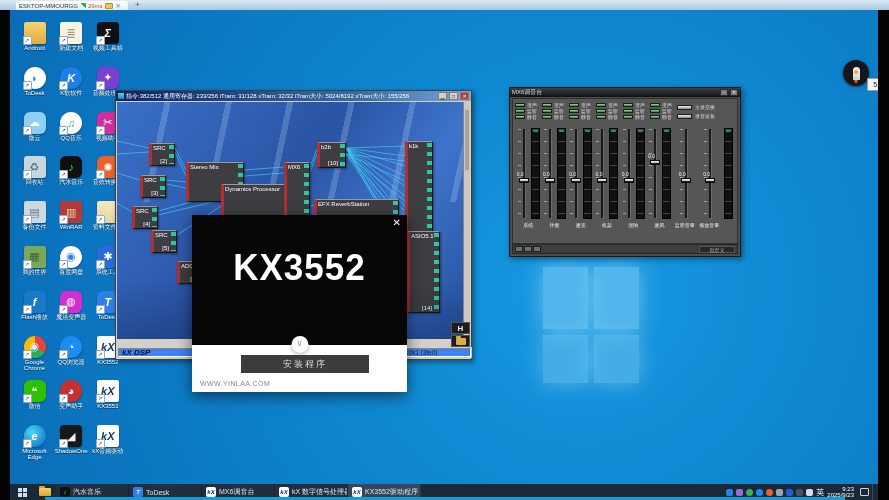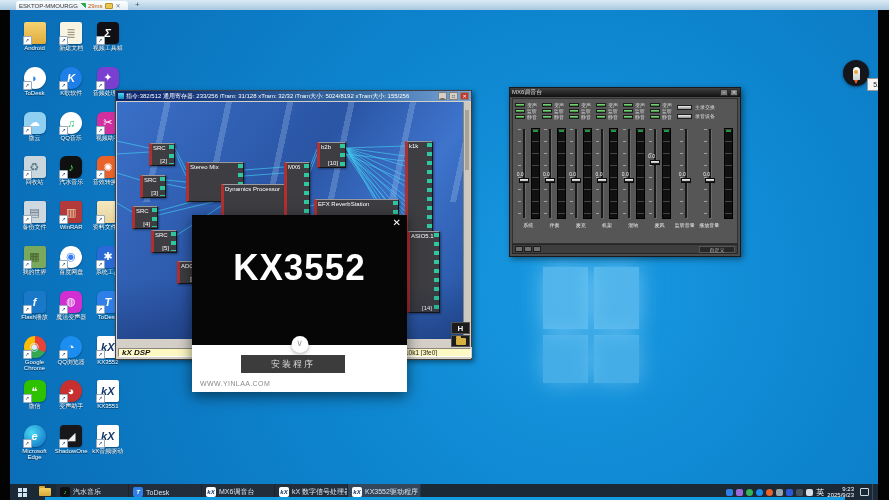--- a/index.html
+++ b/index.html
@@ -60,32 +60,32 @@
 .node::after{content:"";position:absolute;right:0;top:1px;bottom:1px;width:5px;background:repeating-linear-gradient(#2ec8a0 0 4px,transparent 4px 9px)}
 .nlabel{display:block;font-size:6px;line-height:7px;padding:1px 7px 0 1px;white-space:nowrap;overflow:hidden}
 .nnum{position:absolute;right:7px;bottom:1px;font-size:6px}
 .dsp-scroll{position:absolute;right:1px;top:11px;width:7px;height:237px;background:#cdc9c0;border-left:1px solid #8a867e}
 .dsp-scroll::before{content:"";position:absolute;left:1px;top:8px;width:4px;height:60px;background:#a8a398}
 .dsp-tools{position:absolute;right:1px;bottom:12px;width:19px}
 .toolbtn{width:19px;height:12px;background:#1c1c1c;border:1px solid #555;display:flex;align-items:center;justify-content:center;color:#eee;font-size:8px;font-weight:bold;margin-top:1px}
 .mini-folder{width:10px;height:7px;background:#d8b040;border-radius:1px;position:relative}
 .mini-folder::before{content:"";position:absolute;left:0;top:-2px;width:5px;height:2px;background:#d8b040;border-radius:1px 1px 0 0}
 .dsp-status{position:absolute;left:1px;bottom:1px;width:355px;height:11px;background:#d4d0c8;display:flex;gap:1px;padding:1px}
-.cell{border:1px solid;border-color:#8a867e #fff #fff #8a867e;background:#fef9c3;overflow:hidden;white-space:nowrap}
+.cell{border:1px solid;border-color:#8a867e #fff #fff #8a867e;background:#3b82f6;overflow:hidden;white-space:nowrap}
 .cellL{width:98px;font-style:italic;font-weight:bold;font-size:8px;color:#111;padding-left:3px;line-height:8px}
 .cellM{flex:1}
 .cellR{width:94px;font-size:6.5px;color:#222;padding:0 2px;line-height:8px}
 
 
 .kxdialog{position:absolute;left:182px;top:205px;width:215px;height:177px;background:#fff;box-shadow:0 4px 14px rgba(0,0,0,.55)}
 .kx-black{position:absolute;left:0;top:0;width:215px;height:130px;background:#060606}
 .kx-title{color:#fff;font-size:35px;font-weight:bold;text-align:center;margin-top:32px;letter-spacing:1px;transform:scaleY(1.08)}
 .kx-close{position:absolute;right:6px;top:3px;color:#fff;font-size:10px;line-height:10px;cursor:default}
 .kx-chev{position:absolute;left:50%;top:121px;transform:translateX(-50%);width:17px;height:17px;border-radius:50%;background:#fff;box-shadow:0 1px 4px rgba(0,0,0,.35);color:#999;font-size:9px;text-align:center;line-height:15px}
-.kx-install{position:absolute;left:49px;top:140px;width:104px;height:18px;background:#3c3c3c;color:#ddd;font-size:9px;text-align:center;line-height:18px;letter-spacing:2px}
+.kx-install{position:absolute;left:49px;top:140px;width:128px;height:18px;background:#3c3c3c;color:#ddd;font-size:9px;text-align:center;line-height:18px;letter-spacing:2px}
 .kx-site{position:absolute;left:8px;bottom:5px;font-size:7px;color:#8a8a8a;letter-spacing:.4px}
 
 
 .mixer{position:absolute;left:499px;top:77px;width:232px;height:170px;background:#4c4c4c;border:1px solid #1a1a1a;box-shadow:2px 2px 6px rgba(0,0,0,.45)}
 .mx-title{height:9px;background:linear-gradient(#3f3f3f,#101010);display:flex;align-items:center;padding:0 2px;gap:2px}
 .mx-title-text{flex:1;font-size:6px;color:#ddd;white-space:nowrap;overflow:hidden}
 .mx-btn{width:8px;height:7px;background:#7a7a7a;border:1px solid #2a2a2a;color:#ddd;font-size:5px;line-height:5px;text-align:center;flex:none}
 .mx-body{position:absolute;left:2px;top:10px;width:226px;height:146px;background:#565656;border:1px solid #303030;padding:2px}
 .mx-top{display:flex;height:24px}
 .sgrp{width:27px;display:flex;gap:2px;padding-top:2px}

